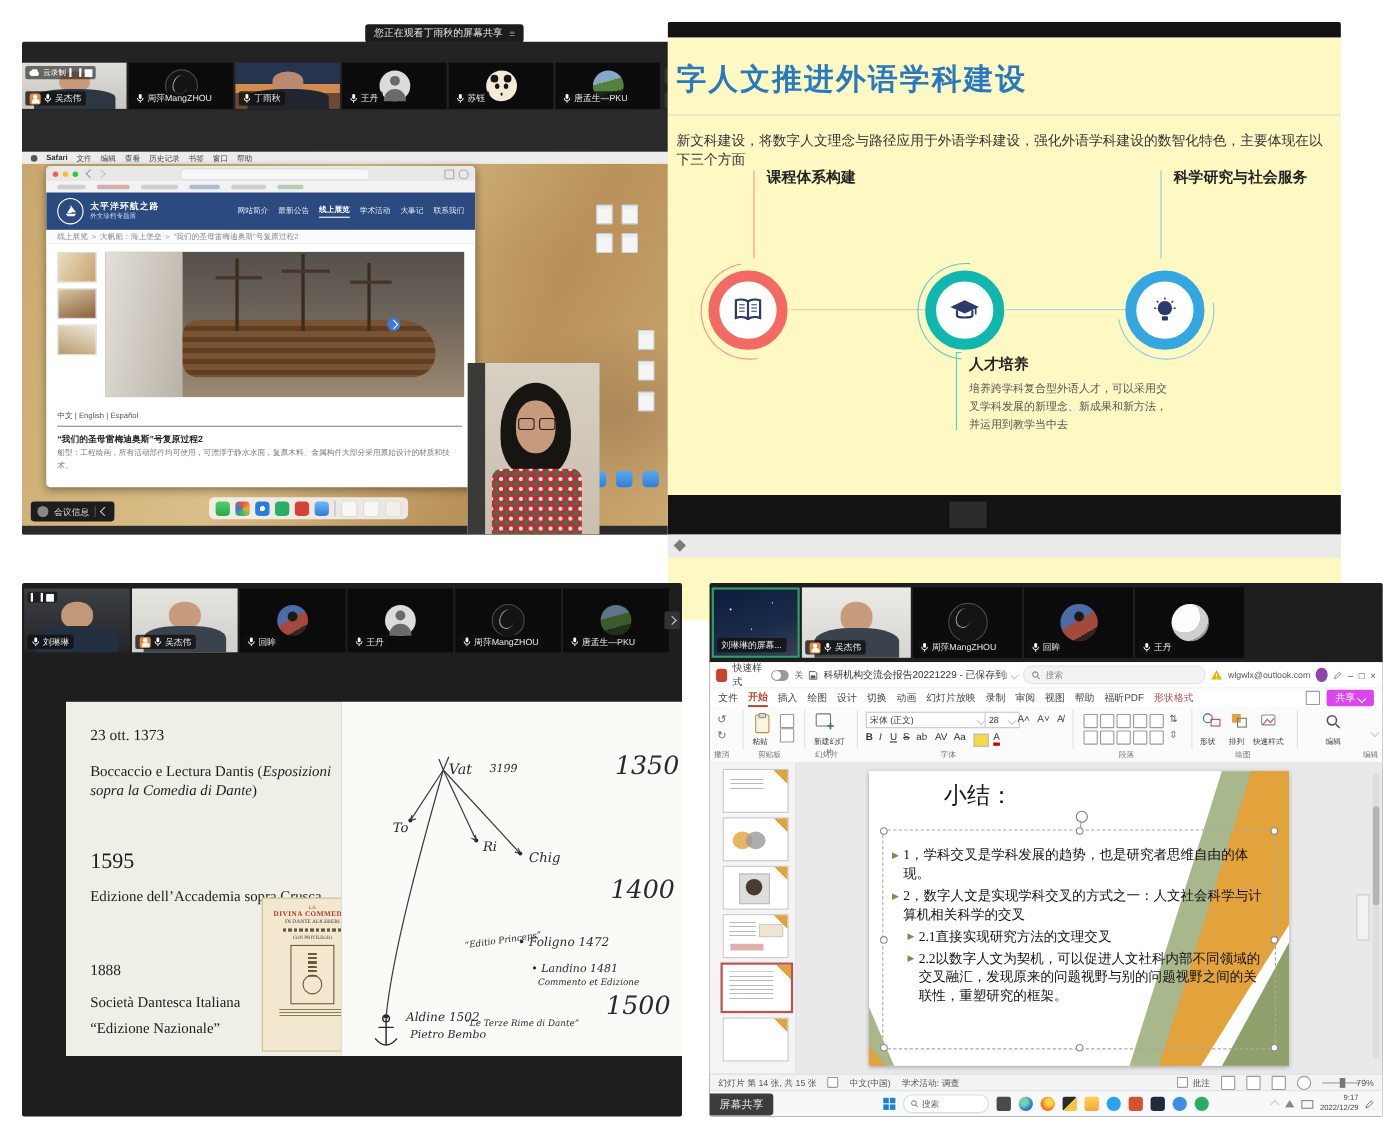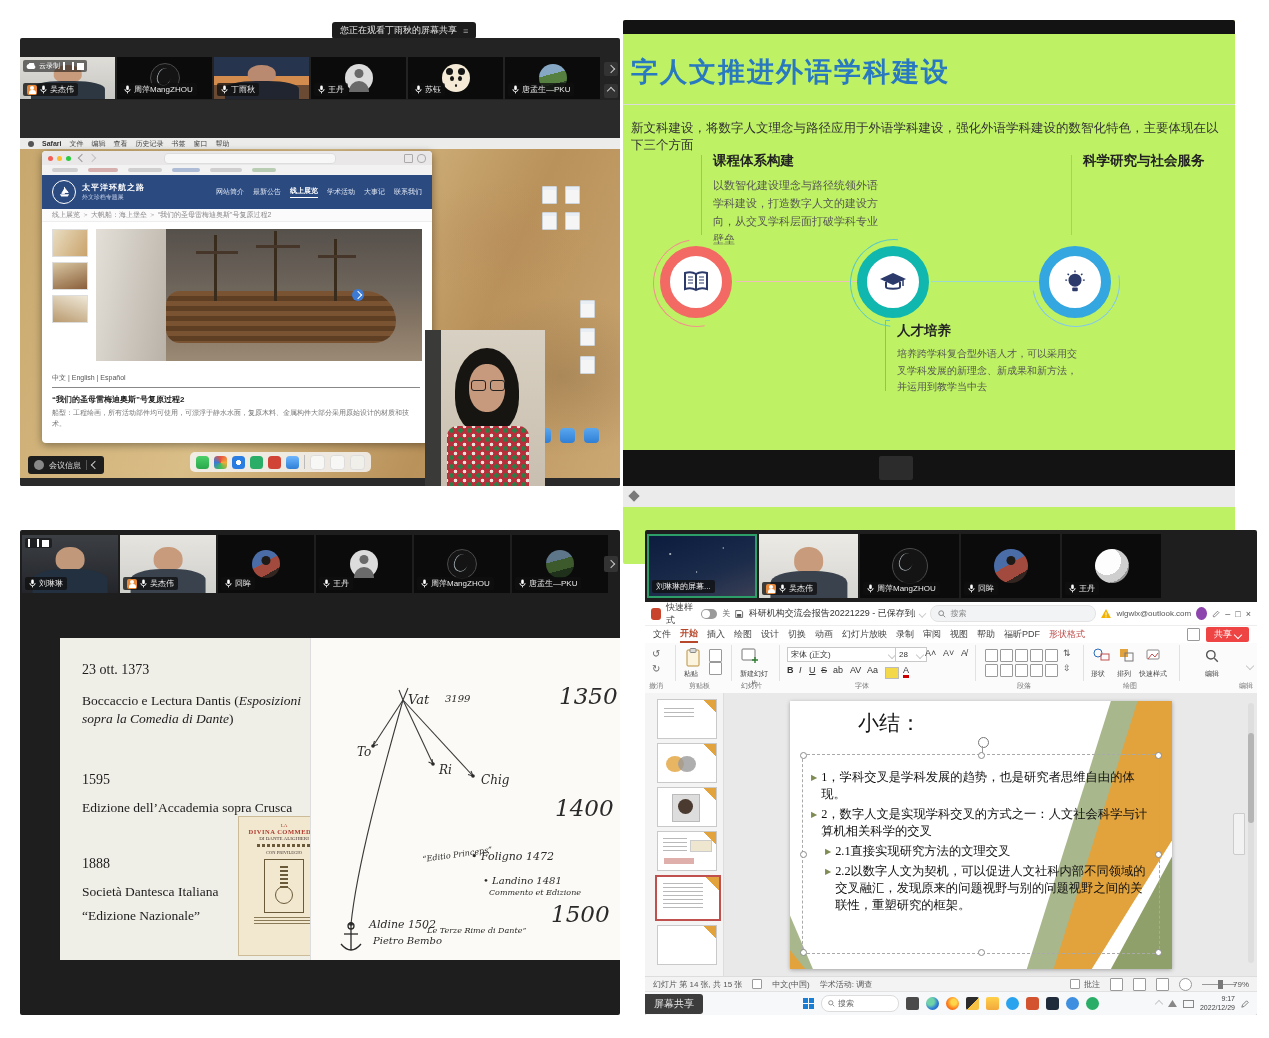--- a/index.html
+++ b/index.html
@@ -269,41 +269,40 @@
 
       <div class="abs f" style="left:8px;top:356px;height:18px;background:#1d1d1d;border-radius:3px;padding:0 6px;gap:5px">
         <span style="width:10px;height:10px;border-radius:50%;background:#888"></span>
         <span class="t8" style="color:#ddd">会议信息</span>
         <span style="width:1px;height:10px;background:#555"></span>
         <span class="chev" style="transform:rotate(135deg)"></span>
       </div>
     </div>
   </div>
 
-  <div class="panel" style="left:623px;top:20px;width:612px;height:544px;background:#bef264">
+  <div class="panel" style="left:607px;top:20px;width:612px;height:544px;background:#fef9c3">
     <div class="abs" style="left:0;top:0;width:612px;height:14px;background:#131313"></div>
     <div class="abs" style="left:8px;top:34px;font-size:27px;font-weight:bold;color:#2979c0;letter-spacing:2px">字人文推进外语学科建设</div>
     <div class="abs" style="left:0;top:84px;width:612px;height:1px;background:#dcdcdc"></div>
     <div class="abs" style="left:8px;top:100px;width:596px;font-size:12.5px;color:#333">新文科建设，将数字人文理念与路径应用于外语学科建设，强化外语学科建设的数智化特色，主要体现在以下三个方面</div>
 
     <div class="abs" style="left:112px;top:261px;width:122px;height:1px;background:#f2bdbd"></div>
     <div class="abs" style="left:308px;top:261px;width:108px;height:1px;background:#9fd9d3"></div>
 
     <div class="abs" style="left:30px;top:219px;width:86px;height:86px;border:1.5px solid #f2938e;border-radius:50%;border-top-color:transparent;border-right-color:transparent;transform:rotate(35deg)"></div>
     <div class="abs f" style="left:37px;top:226px;width:52px;height:52px;border:10px solid #f26a63;border-radius:50%;background:#fff;justify-content:center">
       <svg width="28" height="24" viewBox="0 0 28 24">
         <path d="M14 4C11 2 6 2 3 3v16c3-1 8-1 11 1 3-2 8-2 11-1V3c-3-1-8-1-11 1z" fill="none" stroke="#2b3a6b" stroke-width="2"></path>
         <path d="M14 4v16" stroke="#2b3a6b" stroke-width="2"></path>
         <path d="M6 7h5M6 10h5M6 13h5M17 7h5M17 10h5M17 13h5" stroke="#2b3a6b" stroke-width="1"></path>
       </svg>
     </div>
     <div class="abs" style="left:78px;top:135px;width:4px;height:80px;border-left:1.5px solid #f2938e"></div>
     <div class="abs" style="left:90px;top:132px;width:172px">
       <div style="font-size:13.5px;font-weight:bold;color:#222;margin-bottom:6px">课程体系构建</div>
-      <div style="font-size:11px;color:#555;line-height:1.65">以数智化建设理念与路径统领外语学科建设，打造数字人文的建设方向，从交叉学科层面打破学科专业壁垒</div>
     </div>
 
     <div class="abs" style="left:227px;top:219px;width:86px;height:86px;border:1.5px solid #5fc9c2;border-radius:50%;border-right-color:transparent;border-bottom-color:transparent;transform:rotate(-40deg)"></div>
     <div class="abs f" style="left:234px;top:226px;width:52px;height:52px;border:10px solid #10b7ae;border-radius:50%;background:#fff;justify-content:center">
       <svg width="28" height="22" viewBox="0 0 28 22">
         <path d="M14 2L27 8l-13 6L1 8z" fill="#2b3a6b"></path>
         <path d="M7 11v5c0 2.2 14 2.2 14 0v-5" fill="none" stroke="#2b3a6b" stroke-width="2"></path>
         <path d="M24 9v6" stroke="#2b3a6b" stroke-width="1.5"></path>
       </svg>
     </div>
@@ -406,23 +405,23 @@
         <span class="chev right"></span>
       </div>
 
     <div class="abs" style="left:40px;top:108px;width:560px;height:322px;background:#efeee7;overflow:hidden">
 
       <div class="abs serif" style="left:22px;top:24px;width:230px;color:#1c1c1c">
         <div style="font-size:14px">23 ott. 1373</div>
         <div style="font-size:13.5px;margin-top:14px;line-height:1.35">
           <span>Boccaccio e Lectura Dantis (</span><i>Esposizioni sopra la Comedia di Dante</i><span>)</span>
         </div>
-        <div style="font-size:14px;margin-top:44px">1595</div>
+        <div style="font-size:20px;margin-top:44px">1595</div>
         <div style="font-size:13.5px;margin-top:12px">Edizione dell’Accademia sopra Crusca</div>
-        <div style="font-size:14px;margin-top:40px">1888</div>
+        <div style="font-size:14px;margin-top:52px">1888</div>
         <div style="font-size:13.5px;margin-top:12px">Società Dantesca Italiana</div>
         <div style="font-size:13.5px;margin-top:8px">“Edizione Nazionale”</div>
       </div>
 
       <div class="abs serif" style="left:178px;top:178px;width:90px;height:138px;background:#f2e8cf;border:1px solid #cbbc97;text-align:center;overflow:hidden">
         <div style="font-size:5px;color:#b03a2e;margin-top:6px">LA</div>
         <div style="font-size:6.5px;color:#b03a2e;font-weight:bold;letter-spacing:.5px">DIVINA COMMEDIA</div>
         <div style="font-size:5px;color:#433;margin-top:1px">DI DANTE ALIGHIERI</div>
         <div style="width:54px;height:3px;margin:3px auto;background:repeating-linear-gradient(90deg,#6a5a3a 0 3px,transparent 3px 5px)"></div>
         <div style="font-size:4.5px;color:#433">CON PRIVILEGIO</div>
@@ -474,21 +473,21 @@
               <path d="M33 296 h14"></path>
               <path d="M30 306 q10 12 20 0"></path>
           </g>
         </svg>
       </div>
     </div>
   </div>
 
   <div class="panel" style="left:645px;top:530px;width:612px;height:485px;background:#1e1e1e">
     <div class="strip" style="left:2px;top:4px;height:64px">
-      <div class="tile" style="width:110px;height:64px;border:2px solid #2e9e68;box-sizing:border-box;background:radial-gradient(1.5px 1.5px at 20% 30%,#fff,transparent),radial-gradient(1px 1px at 70% 20%,#fff,transparent),radial-gradient(1px 1px at 45% 60%,#fff,transparent),linear-gradient(160deg,#0c1c3e,#1b2b4a 60%,#3a3f55)">
+      <div class="tile" style="width:80px;height:64px;border:2px solid #2e9e68;box-sizing:border-box;background:radial-gradient(1.5px 1.5px at 20% 30%,#fff,transparent),radial-gradient(1px 1px at 70% 20%,#fff,transparent),radial-gradient(1px 1px at 45% 60%,#fff,transparent),linear-gradient(160deg,#0c1c3e,#1b2b4a 60%,#3a3f55)">
         <div class="nchip">
             <span>刘琳琳的屏幕...</span>
           </div>
       </div>
       <div class="tile" style="width:99px;height:64px;background:linear-gradient(#eceae5,#d5d5d1)">
         <div class="sil" style="--skin:#c89b7c;--suit:#39424d"></div>
         <div class="nchip">
             <span class="host"></span>
             <svg class="micico" width="7" height="9" viewBox="0 0 8 10">
               <rect x="2.5" y="0.5" width="3" height="5" rx="1.5" fill="#fff"></rect>
@@ -578,21 +577,21 @@
         <span class="t9" style="color:#444">动画</span>
         <span class="t9" style="color:#444">幻灯片放映</span>
         <span class="t9" style="color:#444">录制</span>
         <span class="t9" style="color:#444">审阅</span>
         <span class="t9" style="color:#444">视图</span>
         <span class="t9" style="color:#444">帮助</span>
         <span class="t9" style="color:#444">福昕PDF</span>
         <span class="t9" style="color:#c0504d">形状格式</span>
         <span class="f" style="margin-left:auto;gap:6px">
           <span class="icochip"></span>
-          <span class="f t9" style="background:#ef4444;color:#fff;border-radius:2px;padding:1px 8px;gap:3px">
+          <span class="f t9" style="background:#d946ef;color:#fff;border-radius:2px;padding:1px 8px;gap:3px">
               <span>共享</span>
               <span class="chev down" style="border-color:#fff"></span>
             </span>
         </span>
       </div>
 
       <div class="abs" style="left:0;top:41px;width:612px;height:50px;background:#fbfbfb;border-bottom:1px solid #d8d8d8">
         <span class="abs t10" style="left:7px;top:5px;color:#666">↺</span>
         <span class="abs t10" style="left:7px;top:20px;color:#666">↻</span>
         <span class="abs t7" style="left:4px;top:38px;color:#777">撤消</span>

